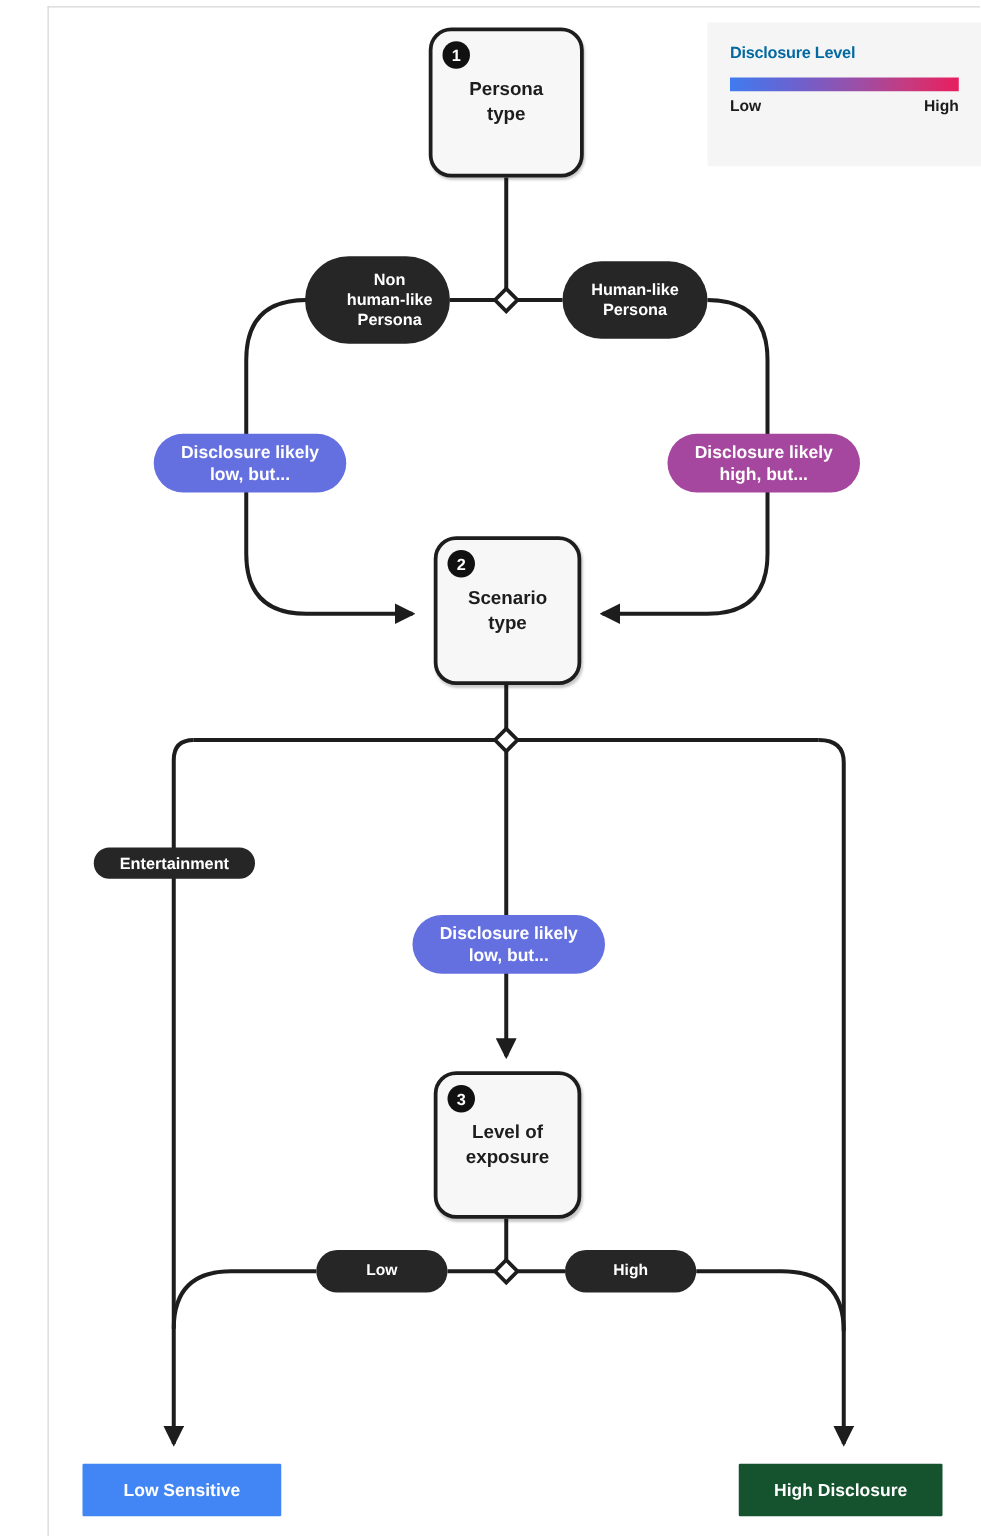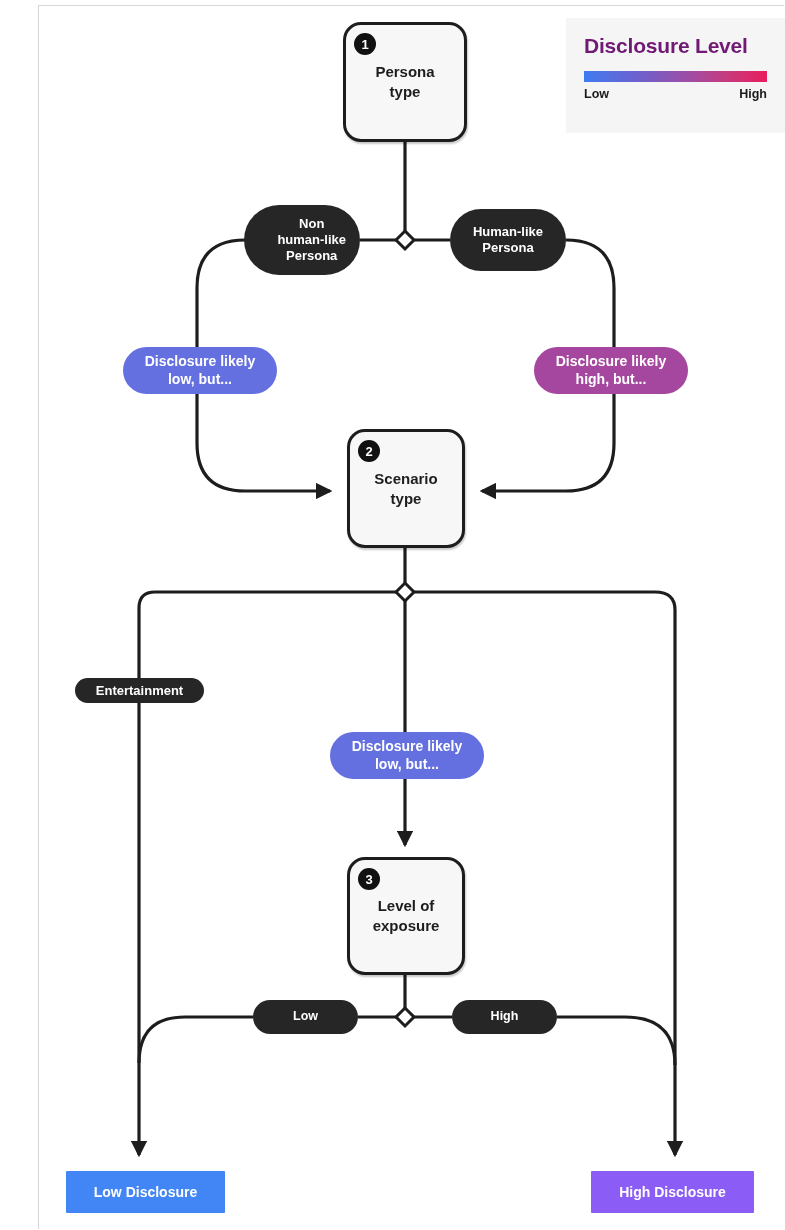--- a/index.html
+++ b/index.html
@@ -92,23 +92,23 @@
   
   #legend{
     position:absolute;
     left:566px; top:18px;
     width:219px; height:115px;
     background:#f5f5f5;
     box-sizing:border-box;
     padding:16px 18px 0 18px;
   }
   #legend .lg-title{
-    font-size:21px;
-    font-weight:bold;
-    color:#701a75;
+    font-size:13px;
+    font-weight:bold;
+    color:#0369a1;
     letter-spacing:-.2px;
   }
   #legend .lg-bar{
     margin-top:13px;
     height:11px;
     width:183px;
     background:linear-gradient(90deg,#3f7bf0 0%,#6a62d0 28%,#9a4fa8 55%,#c63a7e 78%,#e81e5e 100%);
   }
   #legend .lg-scale{
     margin-top:5px;
@@ -218,19 +218,19 @@
 
   <div class="node annot" style="left:534px;top:347px;width:154px;height:47px;background:#a5479e;">
     <span class="wrap">Disclosure likely<br>high, but...</span>
   </div>
 
   <div class="node annot" style="left:330px;top:732px;width:154px;height:47px;background:#6470e0;">
     <span class="wrap">Disclosure likely<br>low, but...</span>
   </div>
 
   <div class="node outcome" style="left:66px;top:1171px;width:159px;height:42px;background:#4285f4;">
-    <span>Low Disclosure</span>
-  </div>
-
-  <div class="node outcome" style="left:591px;top:1171px;width:163px;height:42px;background:#8b5cf6;">
+    <span>Low Sensitive</span>
+  </div>
+
+  <div class="node outcome" style="left:591px;top:1171px;width:163px;height:42px;background:#14532d;">
     <span>High Disclosure</span>
   </div>
 </div>
 
 </body></html>

